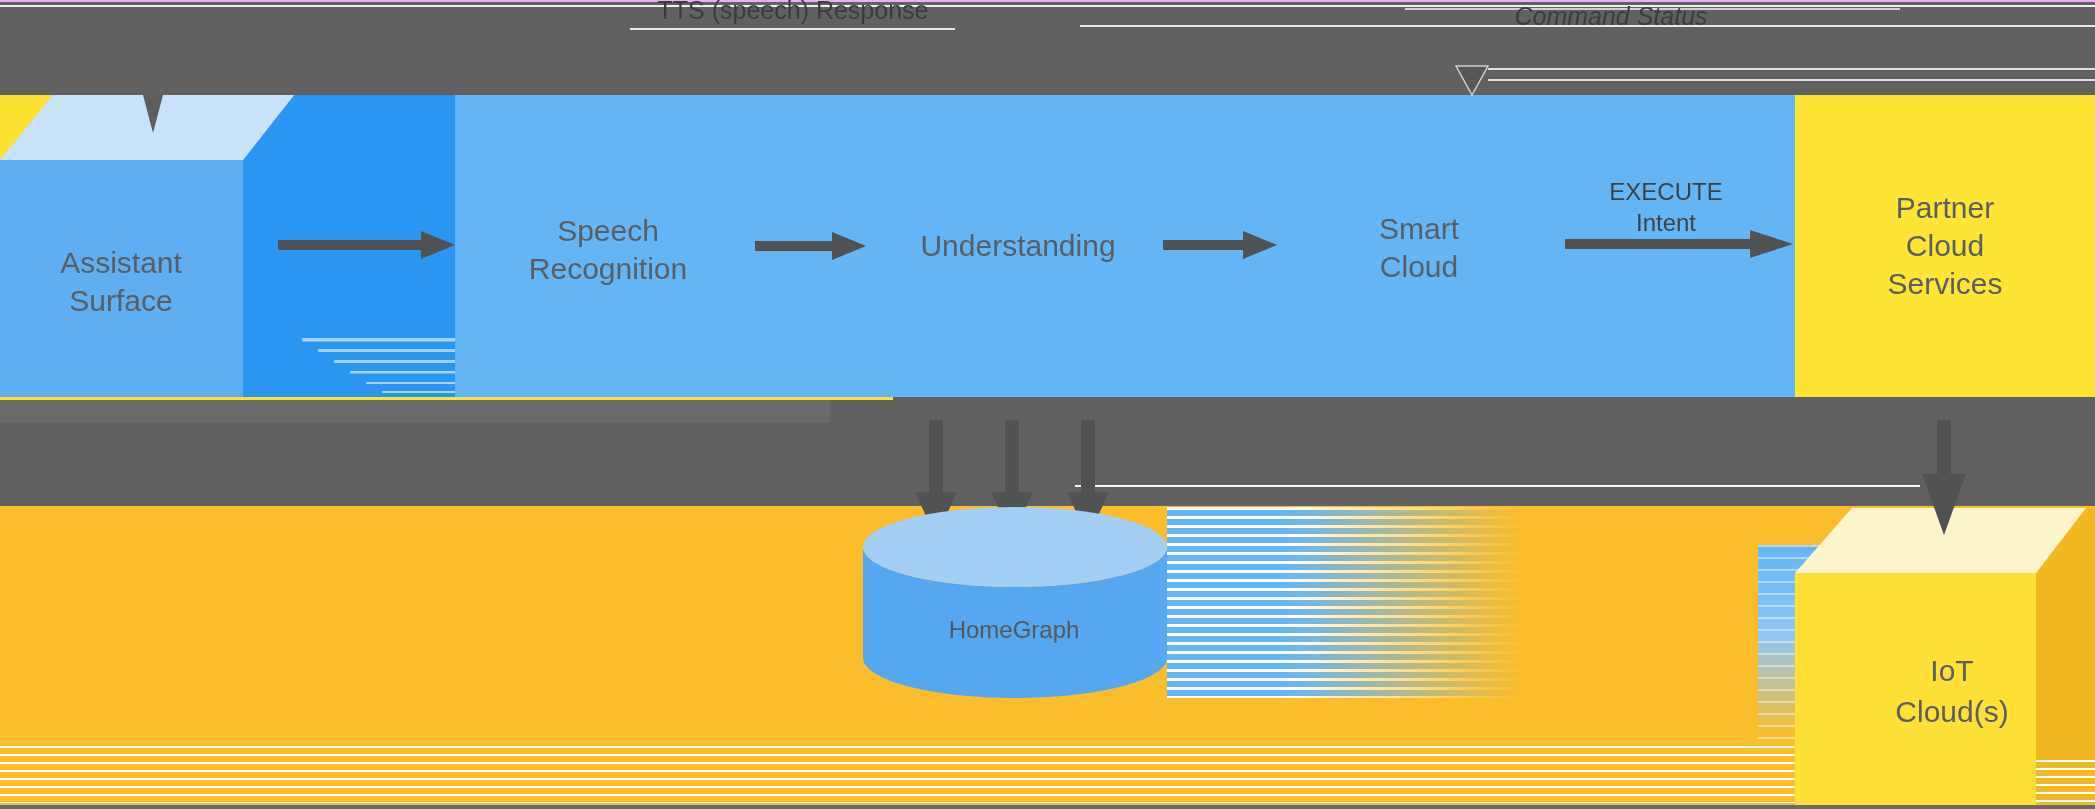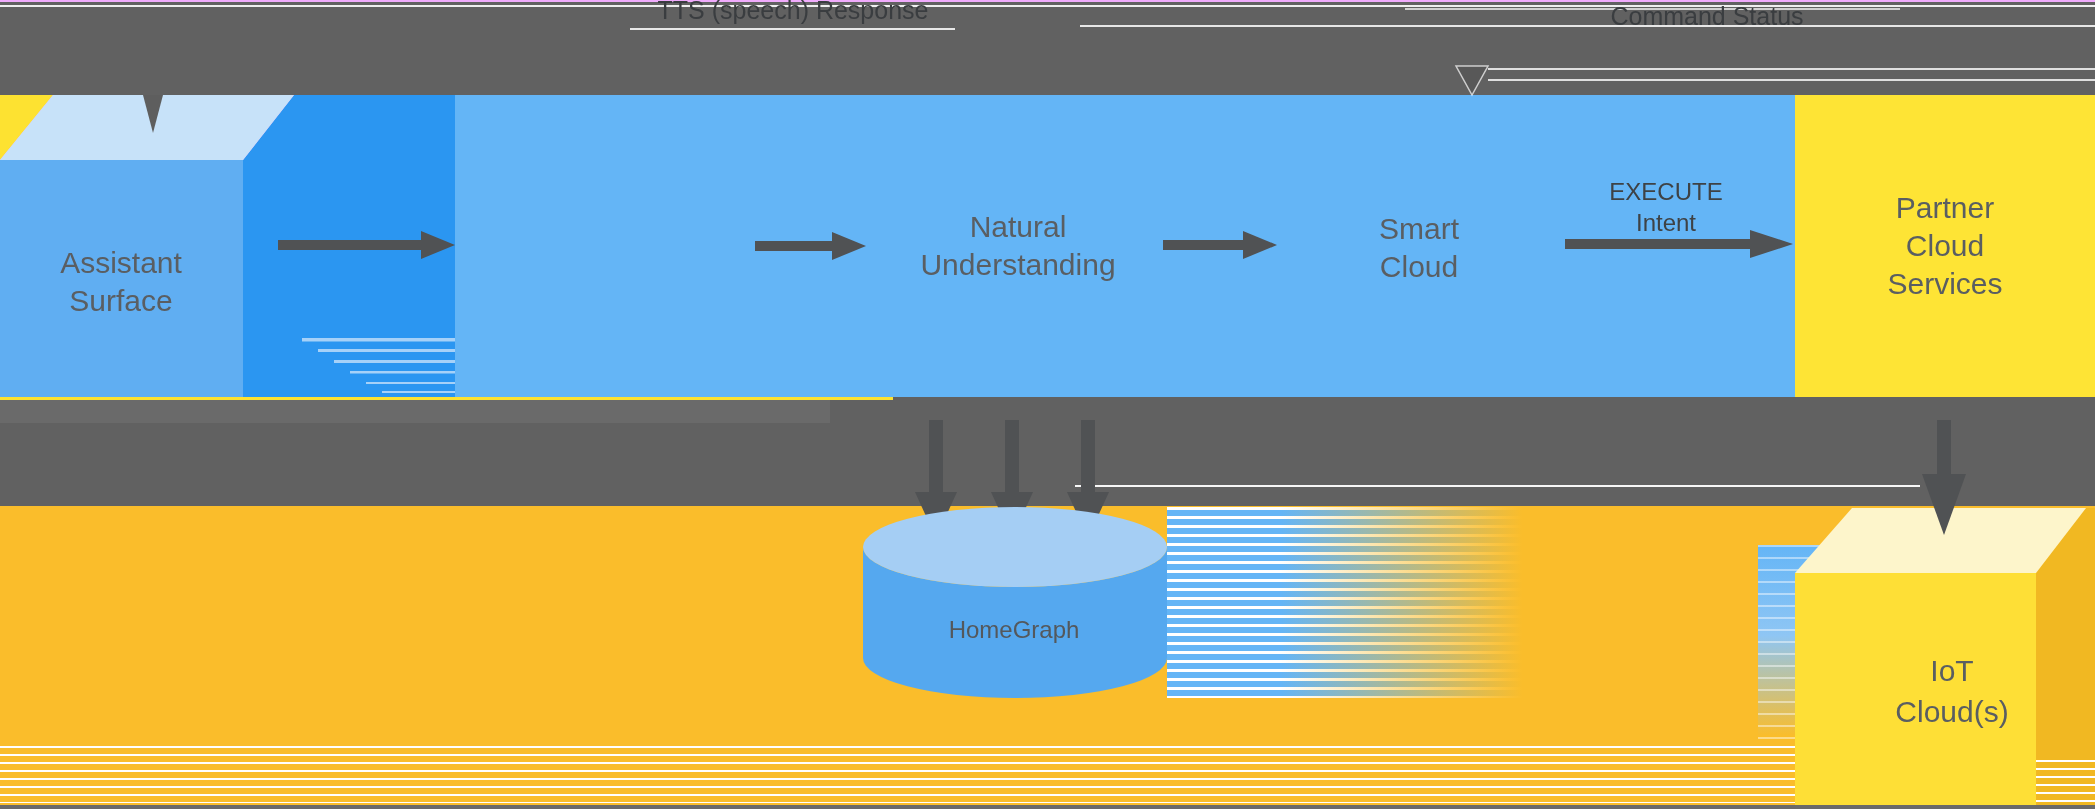--- a/index.html
+++ b/index.html
@@ -148,32 +148,35 @@
       <polygon points="1922,474 1966,474 1944,535"></polygon>
     </g>
   </svg>
 
   <div class="abs stripes-bottom" style="left:2036px;top:760px;width:59px;height:45px;"></div>
   <div class="abs gray-bottom-edge"></div>
 
   <div class="lbl lbl-band" style="left:793px;top:10px;">
     <span>TTS (speech) Response</span>
   </div>
-  <div class="lbl lbl-band" style="left:1707px;top:16px;">
+  <div class="lbl lbl-band" style="left:1611px;top:16px;font-style:italic;">
     <span>Command Status</span>
   </div>
 
   <div class="lbl" style="left:121px;top:282px;">
     <div>Assistant</div>
     <div>Surface</div>
   </div>
 
+  <div class="lbl" style="left:608px;top:250px;">
+    <div>Speech</div>
+    <div>Recognition</div>
+  </div>
 
   <div class="lbl" style="left:1018px;top:246px;">
-    <div>Natural</div>
     <div>Understanding</div>
   </div>
 
   <div class="lbl" style="left:1419px;top:248px;text-align:center;">
     <div>Smart</div>
     <div>Cloud</div>
   </div>
 
   <div class="lbl lbl-small" style="left:1666px;top:207px;">
     <div>EXECUTE</div>

